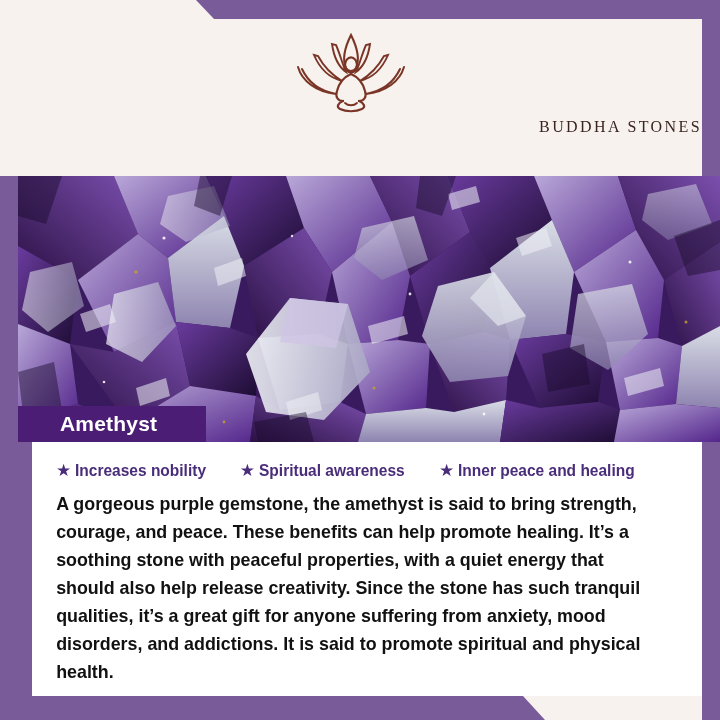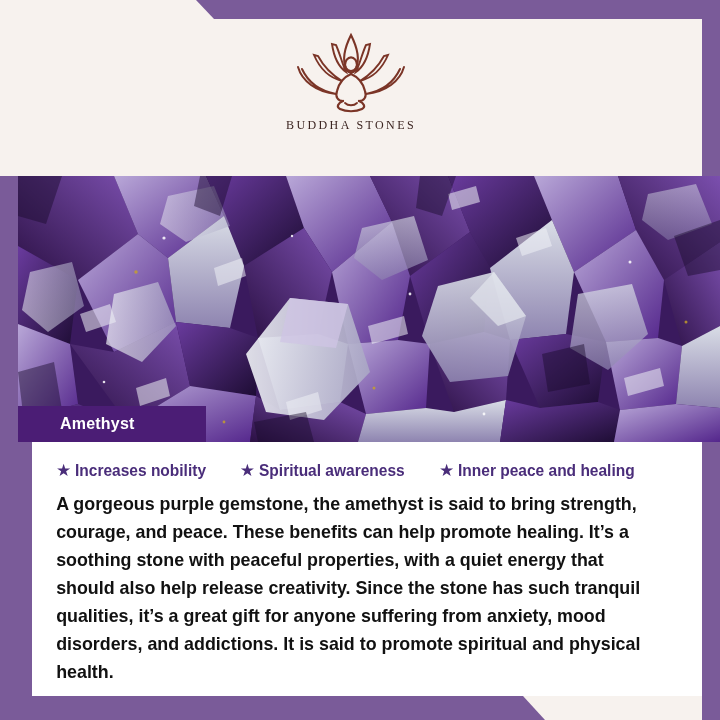--- a/index.html
+++ b/index.html
@@ -66,24 +66,24 @@
     text-align: center;
   }
   .logo-mark {
     display: block;
     margin: 0 auto;
   }
   .brand-name {
     display: block;
     margin-top: 1px;
     font-family: "Liberation Serif", serif;
-    font-size: 12px;
+    font-size: 16px;
     letter-spacing: 2.4px;
     color: #3b2420;
-    text-align: center;
+    text-align: right;
   }
 
   .title-band {
     position: absolute;
     left: 141px;
     top: 126px;
     width: 432px;
     height: 50px;
     background: #fdf9f6;
     display: flex;
@@ -119,21 +119,21 @@
     width: 188px;
     height: 36px;
     background: #4b1d75;
     display: flex;
     align-items: center;
   }
   .stone-banner .stone-name {
     color: #ffffff;
     font-family: "Liberation Sans Narrow", "Liberation Sans", sans-serif;
     font-weight: bold;
-    font-size: 16px;
+    font-size: 21px;
     padding-left: 42px;
     letter-spacing: 0.2px;
     white-space: nowrap;
   }
 
   
   .card {
     position: absolute;
     left: 32px;
     top: 442px;

